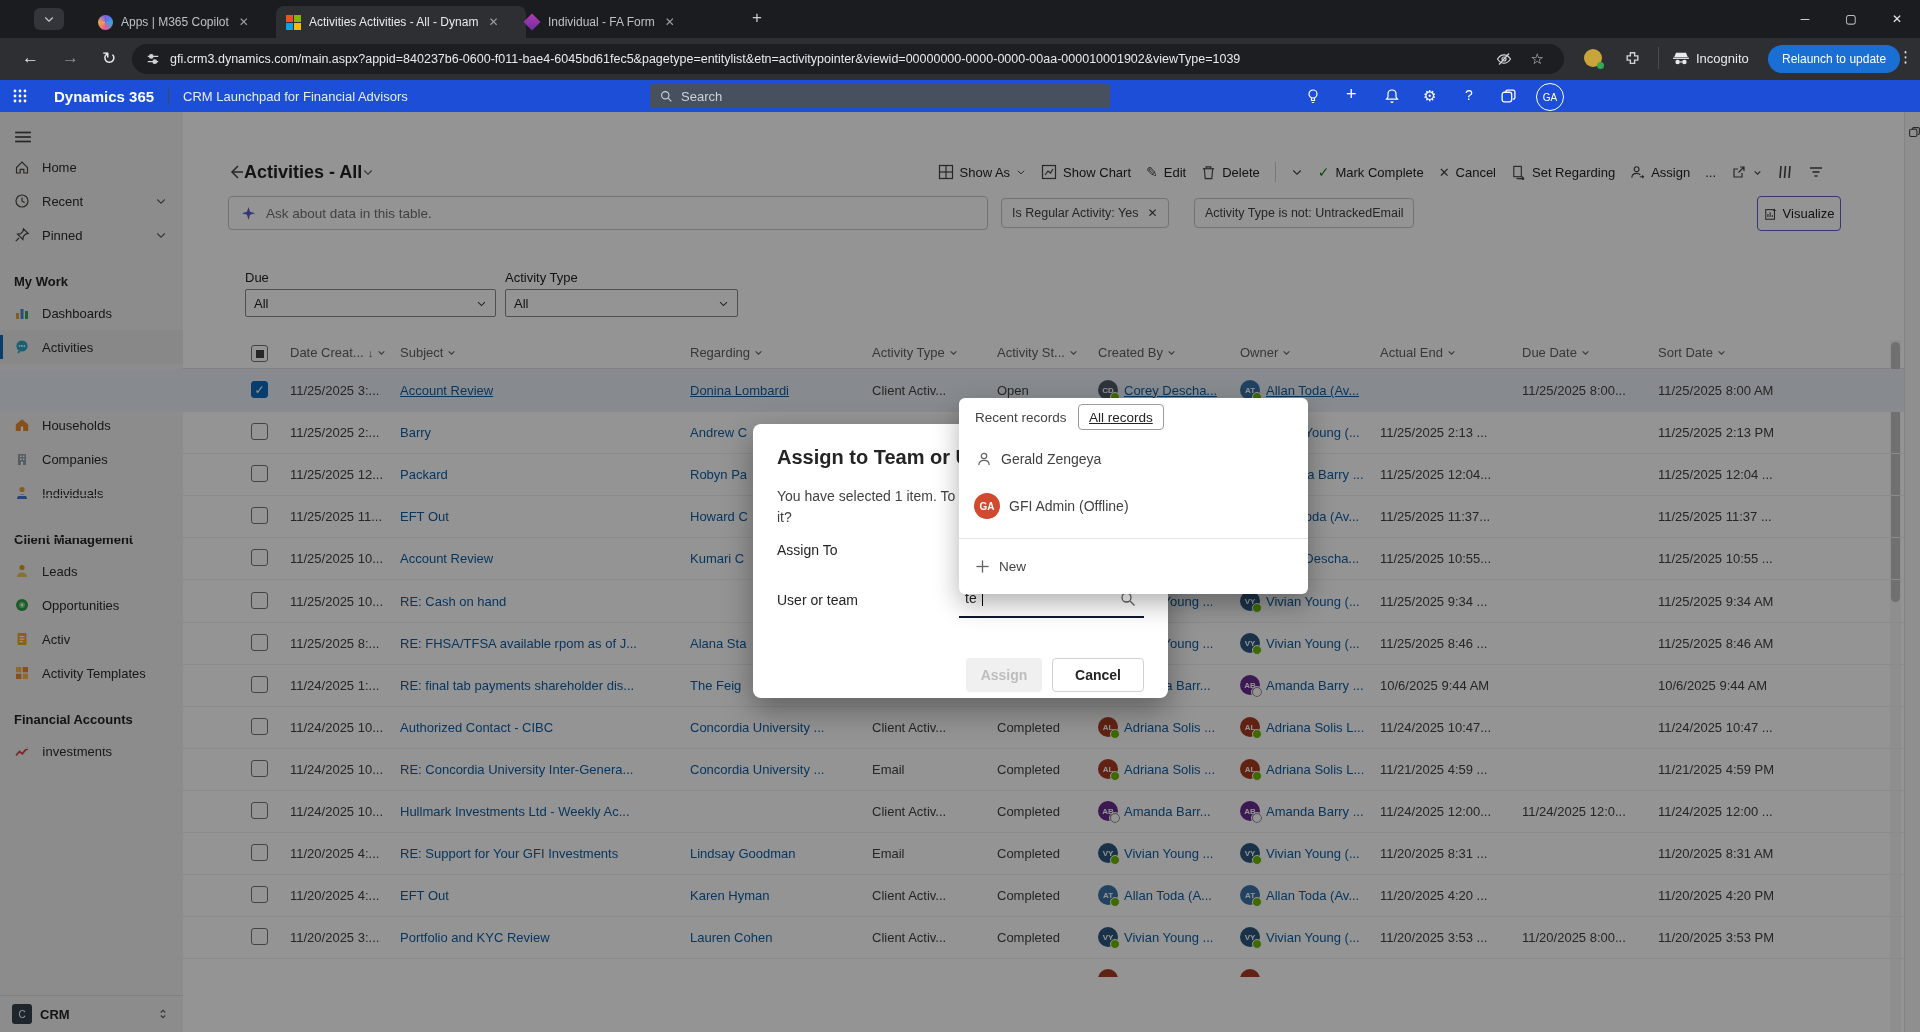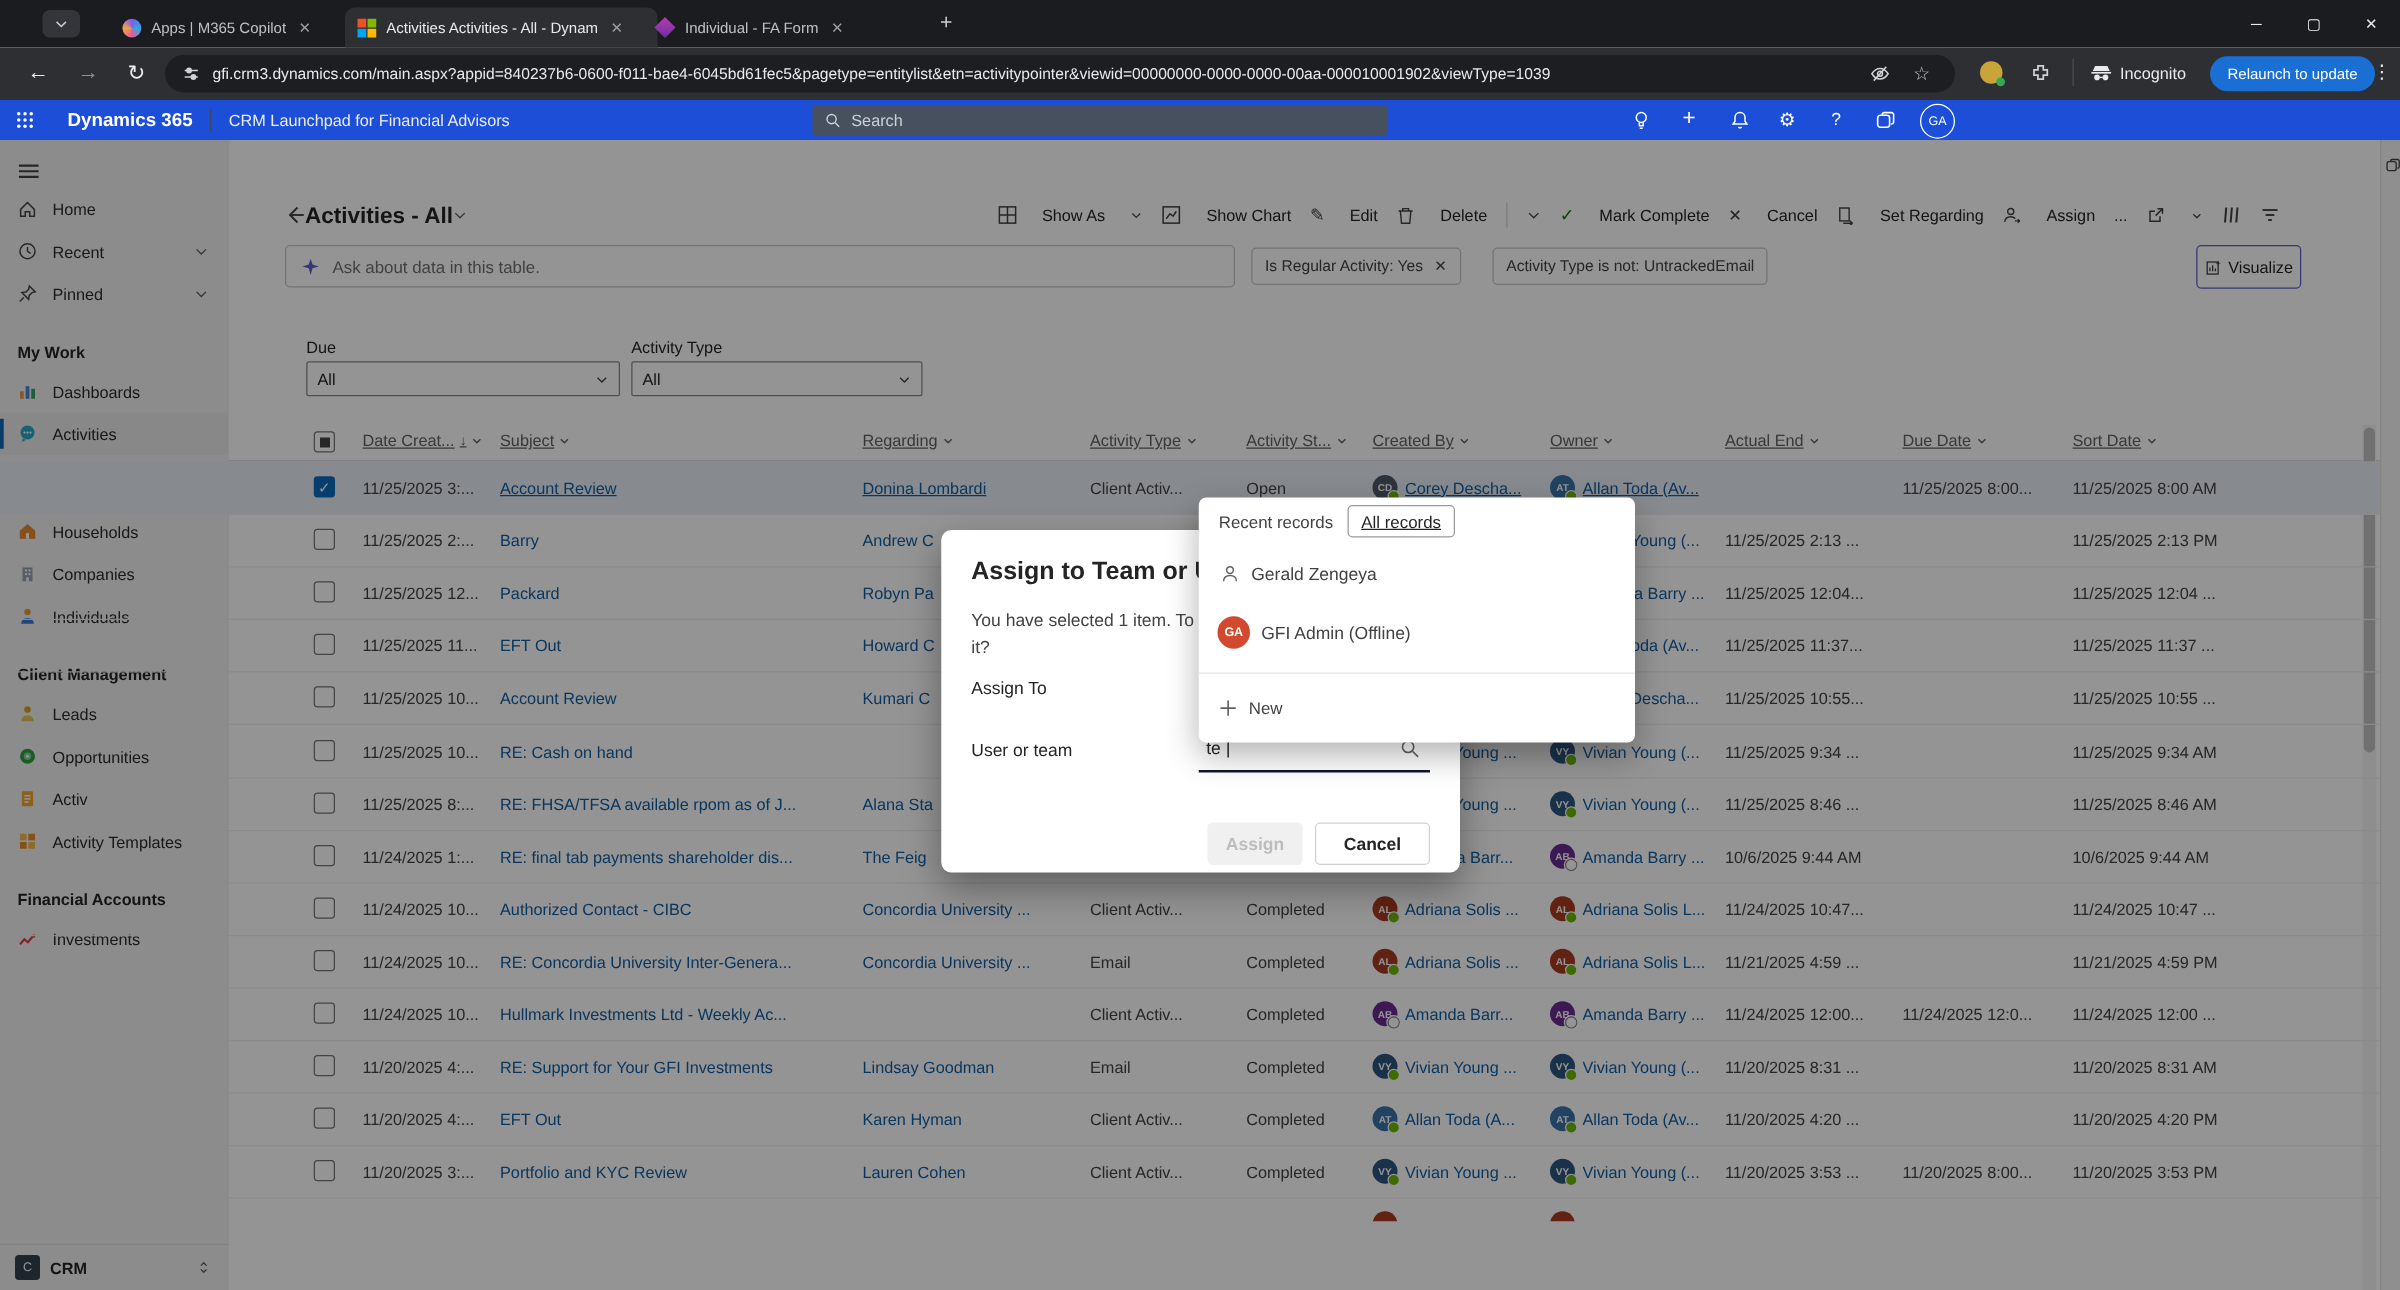--- a/index.html
+++ b/index.html
@@ -32,36 +32,36 @@
   
   #sidebar{left:0;top:112px;width:183px;height:920px;background:#f3f2f1;border-right:1px solid #e1dfdd;}
   .sbitem{height:34px;display:flex;align-items:center;padding-left:14px;font-size:13px;color:#2b2b2b;position:relative;}
   .sbitem .lbl{margin-left:12px;white-space:nowrap;}
   .sbitem .chev{position:absolute;right:16px;color:#605e5c;}
   .sbitem.sel{background:#ebebeb;}
   .sbitem.sel:before{content:"";position:absolute;left:0;top:5px;bottom:5px;width:3px;background:#0f6cbd;}
   .sbhead{height:30px;display:flex;align-items:center;padding-left:14px;font-size:13px;font-weight:bold;color:#242424;margin-top:14px;}
   #content{left:183px;top:112px;width:1721px;height:920px;background:#fff;}
   
-  .cmd{display:flex;align-items:center;gap:20px;font-size:13px;color:#242424;white-space:nowrap;justify-content:flex-end;}
+  .cmd{display:flex;align-items:center;gap:6px;font-size:13px;color:#242424;white-space:nowrap;justify-content:flex-end;}
   .cmd .ic{color:#424242;}
   .vsep{width:1px;height:20px;background:#d1d1d1;}
   #pagetitle{font-size:18px;font-weight:bold;color:#242424;}
   
   #askbox{left:45px;top:84px;width:758px;height:32px;border:1px solid #c8c6c4;border-radius:4px;background:#fff;
           display:flex;align-items:center;color:#707070;font-size:13.5px;}
   .chip{position:absolute;top:86px;height:28px;border:1px solid #c8c6c4;border-radius:4px;background:#fff;
         display:flex;align-items:center;font-size:12.5px;color:#424242;padding:0 10px;white-space:nowrap;}
   #vizbtn{left:1574px;top:84px;width:82px;height:33px;border:1px solid #5b5fc7;border-radius:4px;background:#fff;
           display:flex;align-items:center;justify-content:center;gap:5px;font-size:13px;color:#242424;}
   .ddlabel{font-size:13px;color:#242424;}
   .ddbox{position:absolute;height:26px;border:1px solid #8a8886;border-radius:2px;background:#fff;
          display:flex;align-items:center;justify-content:space-between;padding:0 8px;font-size:13px;color:#242424;}
   
-  .colhead{position:absolute;top:0;font-size:13px;color:#616161;white-space:nowrap;display:flex;align-items:center;gap:4px;text-decoration:underline;}
+  .colhead{position:absolute;top:0;font-size:13px;color:#616161;white-space:nowrap;display:flex;align-items:center;gap:4px;}
   .cbx{width:17px;height:17px;border:1.5px solid #757575;border-radius:3px;background:#fff;box-sizing:border-box;
        display:flex;align-items:center;justify-content:center;}
   .cbx.on{background:#0f6cbd;border-color:#0f6cbd;color:#fff;font-size:12px;}
   .cbx.ind:after{content:"";width:8px;height:8px;background:#424242;}
   .grow{position:absolute;left:0;width:1920px;height:42px;border-bottom:1px solid #efefef;}
   .grow.sel{background:#e9f0f8;}
   .cell{position:absolute;top:0;height:42px;display:flex;align-items:center;font-size:13px;color:#424242;white-space:nowrap;}
   a.lnk{color:#115ea3;text-decoration:none;}
   .sel a.lnk{text-decoration:underline;}
   .av{width:20px;height:20px;border-radius:50%;color:#fff;font-size:8px;font-weight:bold;

